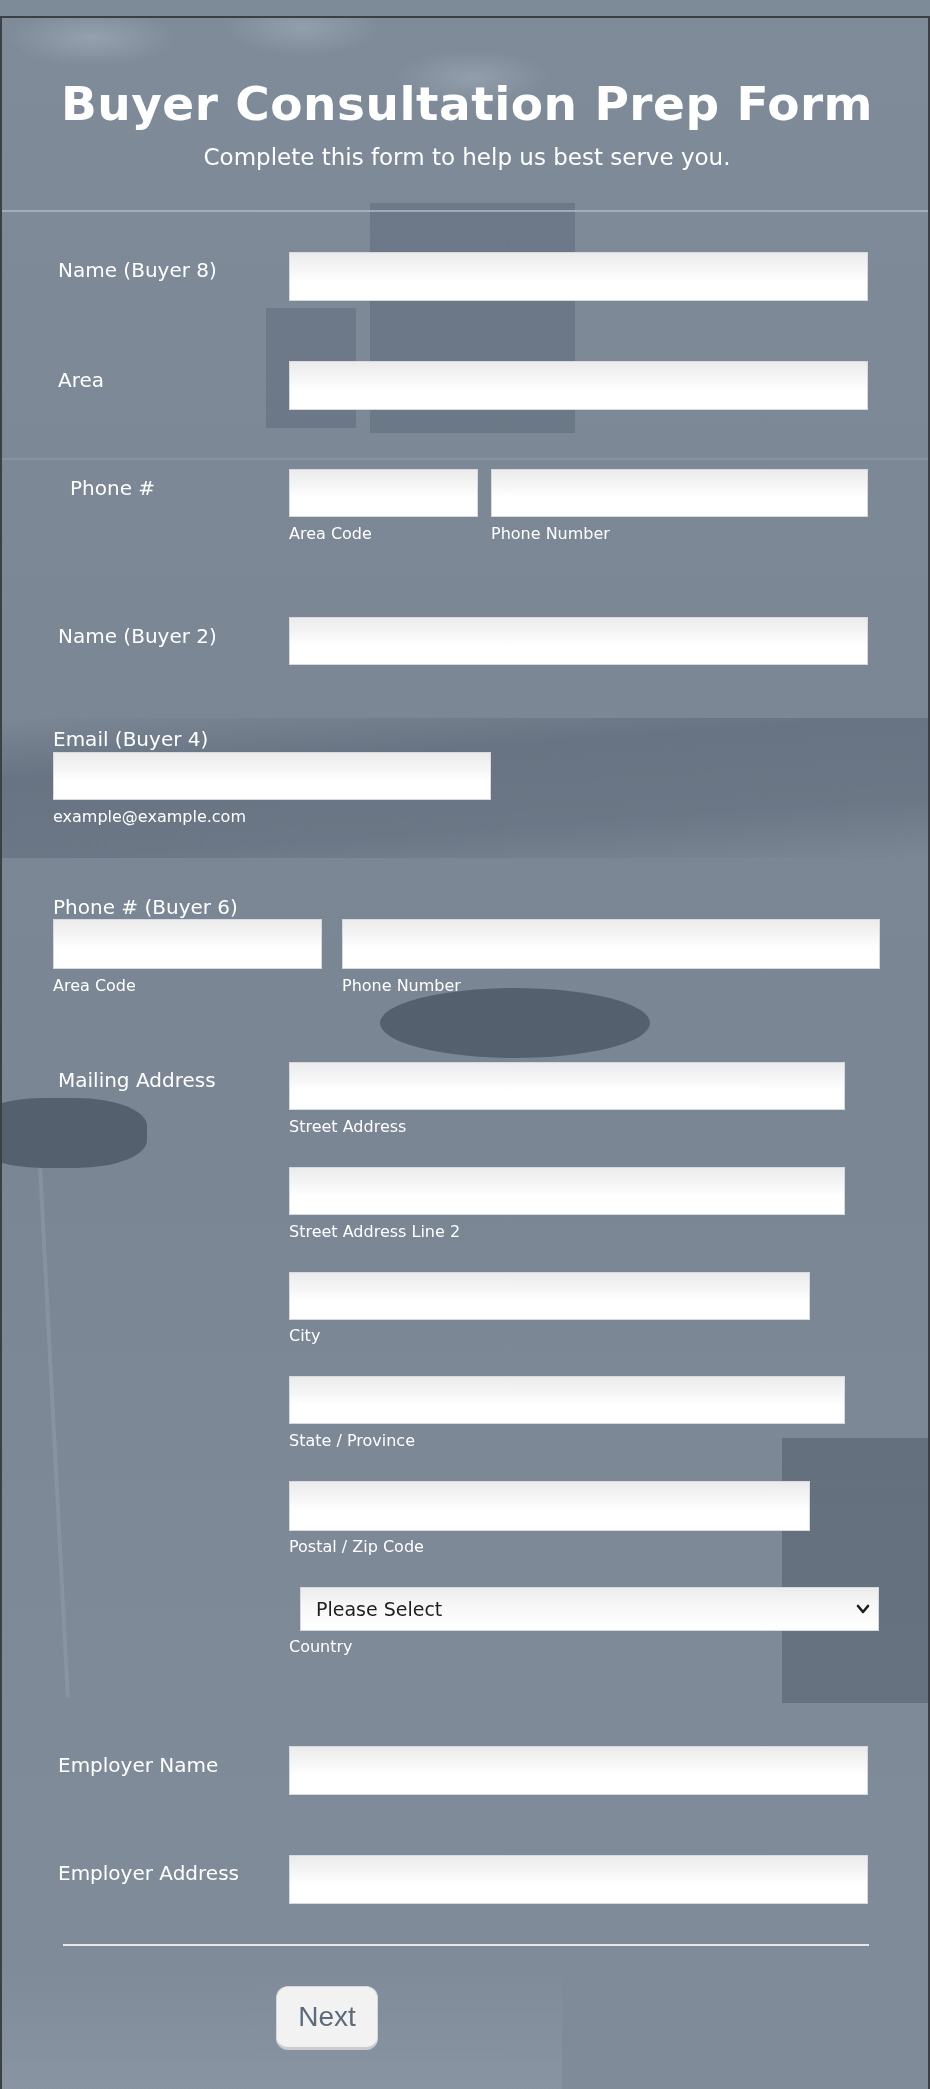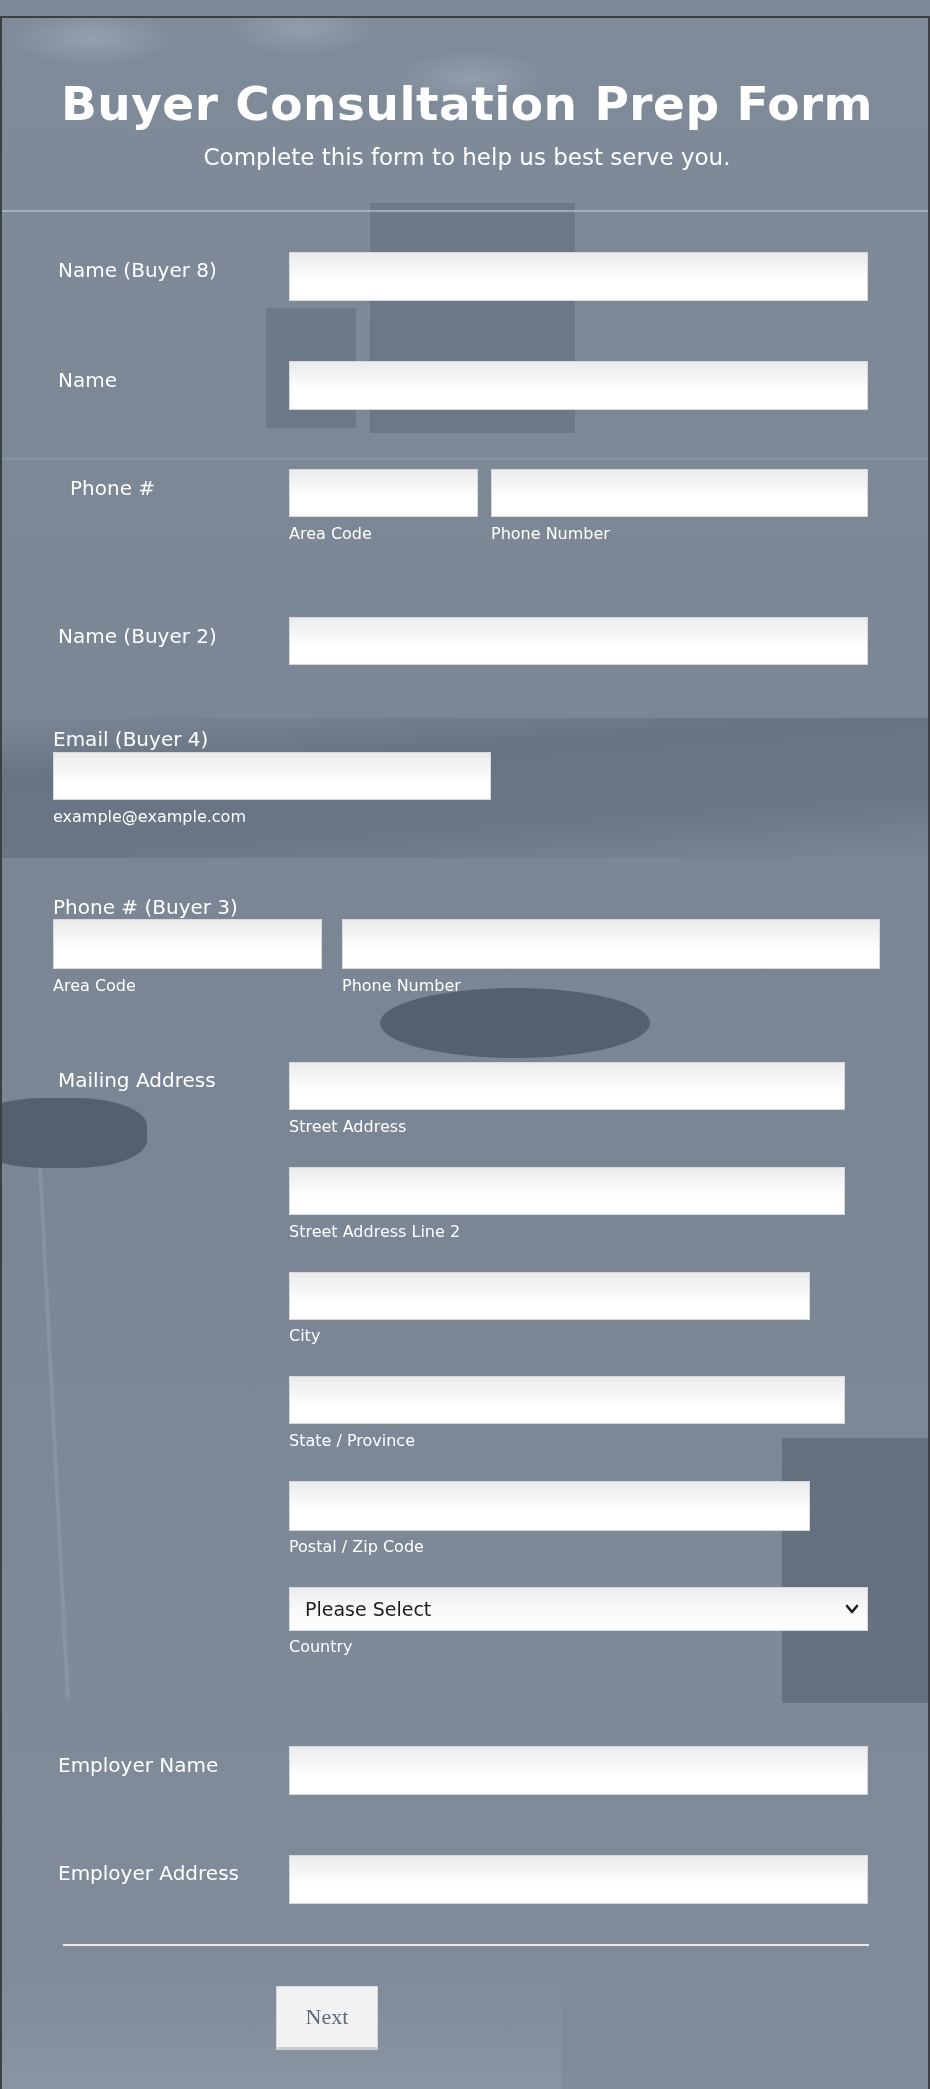--- a/index.html
+++ b/index.html
@@ -60,31 +60,32 @@
     padding: 0 12px;
   }
   .select {
     position: absolute; height: 44px;
     background: linear-gradient(180deg, #ececec 0%, #f7f7f7 40%, #ffffff 100%);
     border: 1px solid #d6d9dd;
     display: flex; align-items: center; justify-content: space-between;
     padding: 0 8px 0 15px;
     font-size: 19px; color: #1e1e1e;
     cursor: pointer;
+    margin-left: 11px;
   }
   .chev { width: 14px; height: 14px; }
   .divider-bottom {
     position: absolute; left: 61px; top: 1926px; width: 806px; height: 2px;
     background: #e6e9ec;
   }
   .next-btn {
     position: absolute; left: 274px; top: 1968px; width: 102px; height: 64px;
     background: #f2f2f2; border: 1px solid #d5d8dc; border-bottom: 3px solid #c9ccd0;
-    border-radius: 0;
-    font-family: Liberation Serif, serif; font-size: 22px; color: #5c6b7b;
+    border-radius: 12px;
+    font-family: Liberation Sans, sans-serif; font-size: 28px; color: #5c6b7b;
     display: flex; align-items: center; justify-content: center;
     cursor: pointer;
   }
 </style>
 </head>
 <body>
 
 <div class="frame">
   <div class="shape s1"></div>
   <div class="shape s2"></div>
@@ -97,37 +98,37 @@
   <div class="shape s9"></div>
   <div class="shape s10"></div>
 
   <h1 class="header-title">Buyer Consultation Prep Form</h1>
   <div class="header-sub">Complete this form to help us best serve you.</div>
   <div class="divider-top"></div>
 
   <div class="label" style="left:56px; top:240px;">Name (Buyer 8)</div>
   <input class="input" style="left: 287px; top: 234px; width: 579px;" value="">
 
-  <div class="label" style="left:56px; top:350px;">Name</div>
+  <div class="label" style="left:56px; top:350px;">Area</div>
   <input class="input" style="left: 287px; top: 343px; width: 579px;" value="">
 
   <div class="label" style="left:56px; top:458px;margin-left:12px;">Phone #</div>
   <input class="input" style="left: 287px; top: 451px; width: 189px; height: 48px;" value="">
   <input class="input" style="left: 489px; top: 451px; width: 377px; height: 48px;" value="">
   <div class="sublabel" style="left:287px; top:506px;">Area Code</div>
   <div class="sublabel" style="left:489px; top:506px;">Phone Number</div>
 
   <div class="label" style="left:56px; top:606px;">Name (Buyer 2)</div>
   <input class="input" style="left: 287px; top: 599px; width: 579px; height: 48px;" value="">
 
   <div class="label" style="left:51px; top:709px;">Email (Buyer 4)</div>
   <input class="input" style="left: 51px; top: 734px; width: 438px; height: 48px;" value="">
   <div class="sublabel" style="left:51px; top:789px;">example@example.com</div>
 
-  <div class="label" style="left:51px; top:877px;">Phone # (Buyer 3)</div>
+  <div class="label" style="left:51px; top:877px;">Phone # (Buyer 6)</div>
   <input class="input" style="left: 51px; top: 901px; width: 269px; height: 50px;" value="">
   <input class="input" style="left: 340px; top: 901px; width: 538px; height: 50px;" value="">
   <div class="sublabel" style="left:51px; top:958px;">Area Code</div>
   <div class="sublabel" style="left:340px; top:958px;">Phone Number</div>
 
   <div class="label" style="left:56px; top:1050px;">Mailing Address</div>
 
   <input class="input" style="left: 287px; top: 1044px; width: 556px; height: 48px;">
   <div class="sublabel" style="left:287px; top:1099px;">Street Address</div>
 

